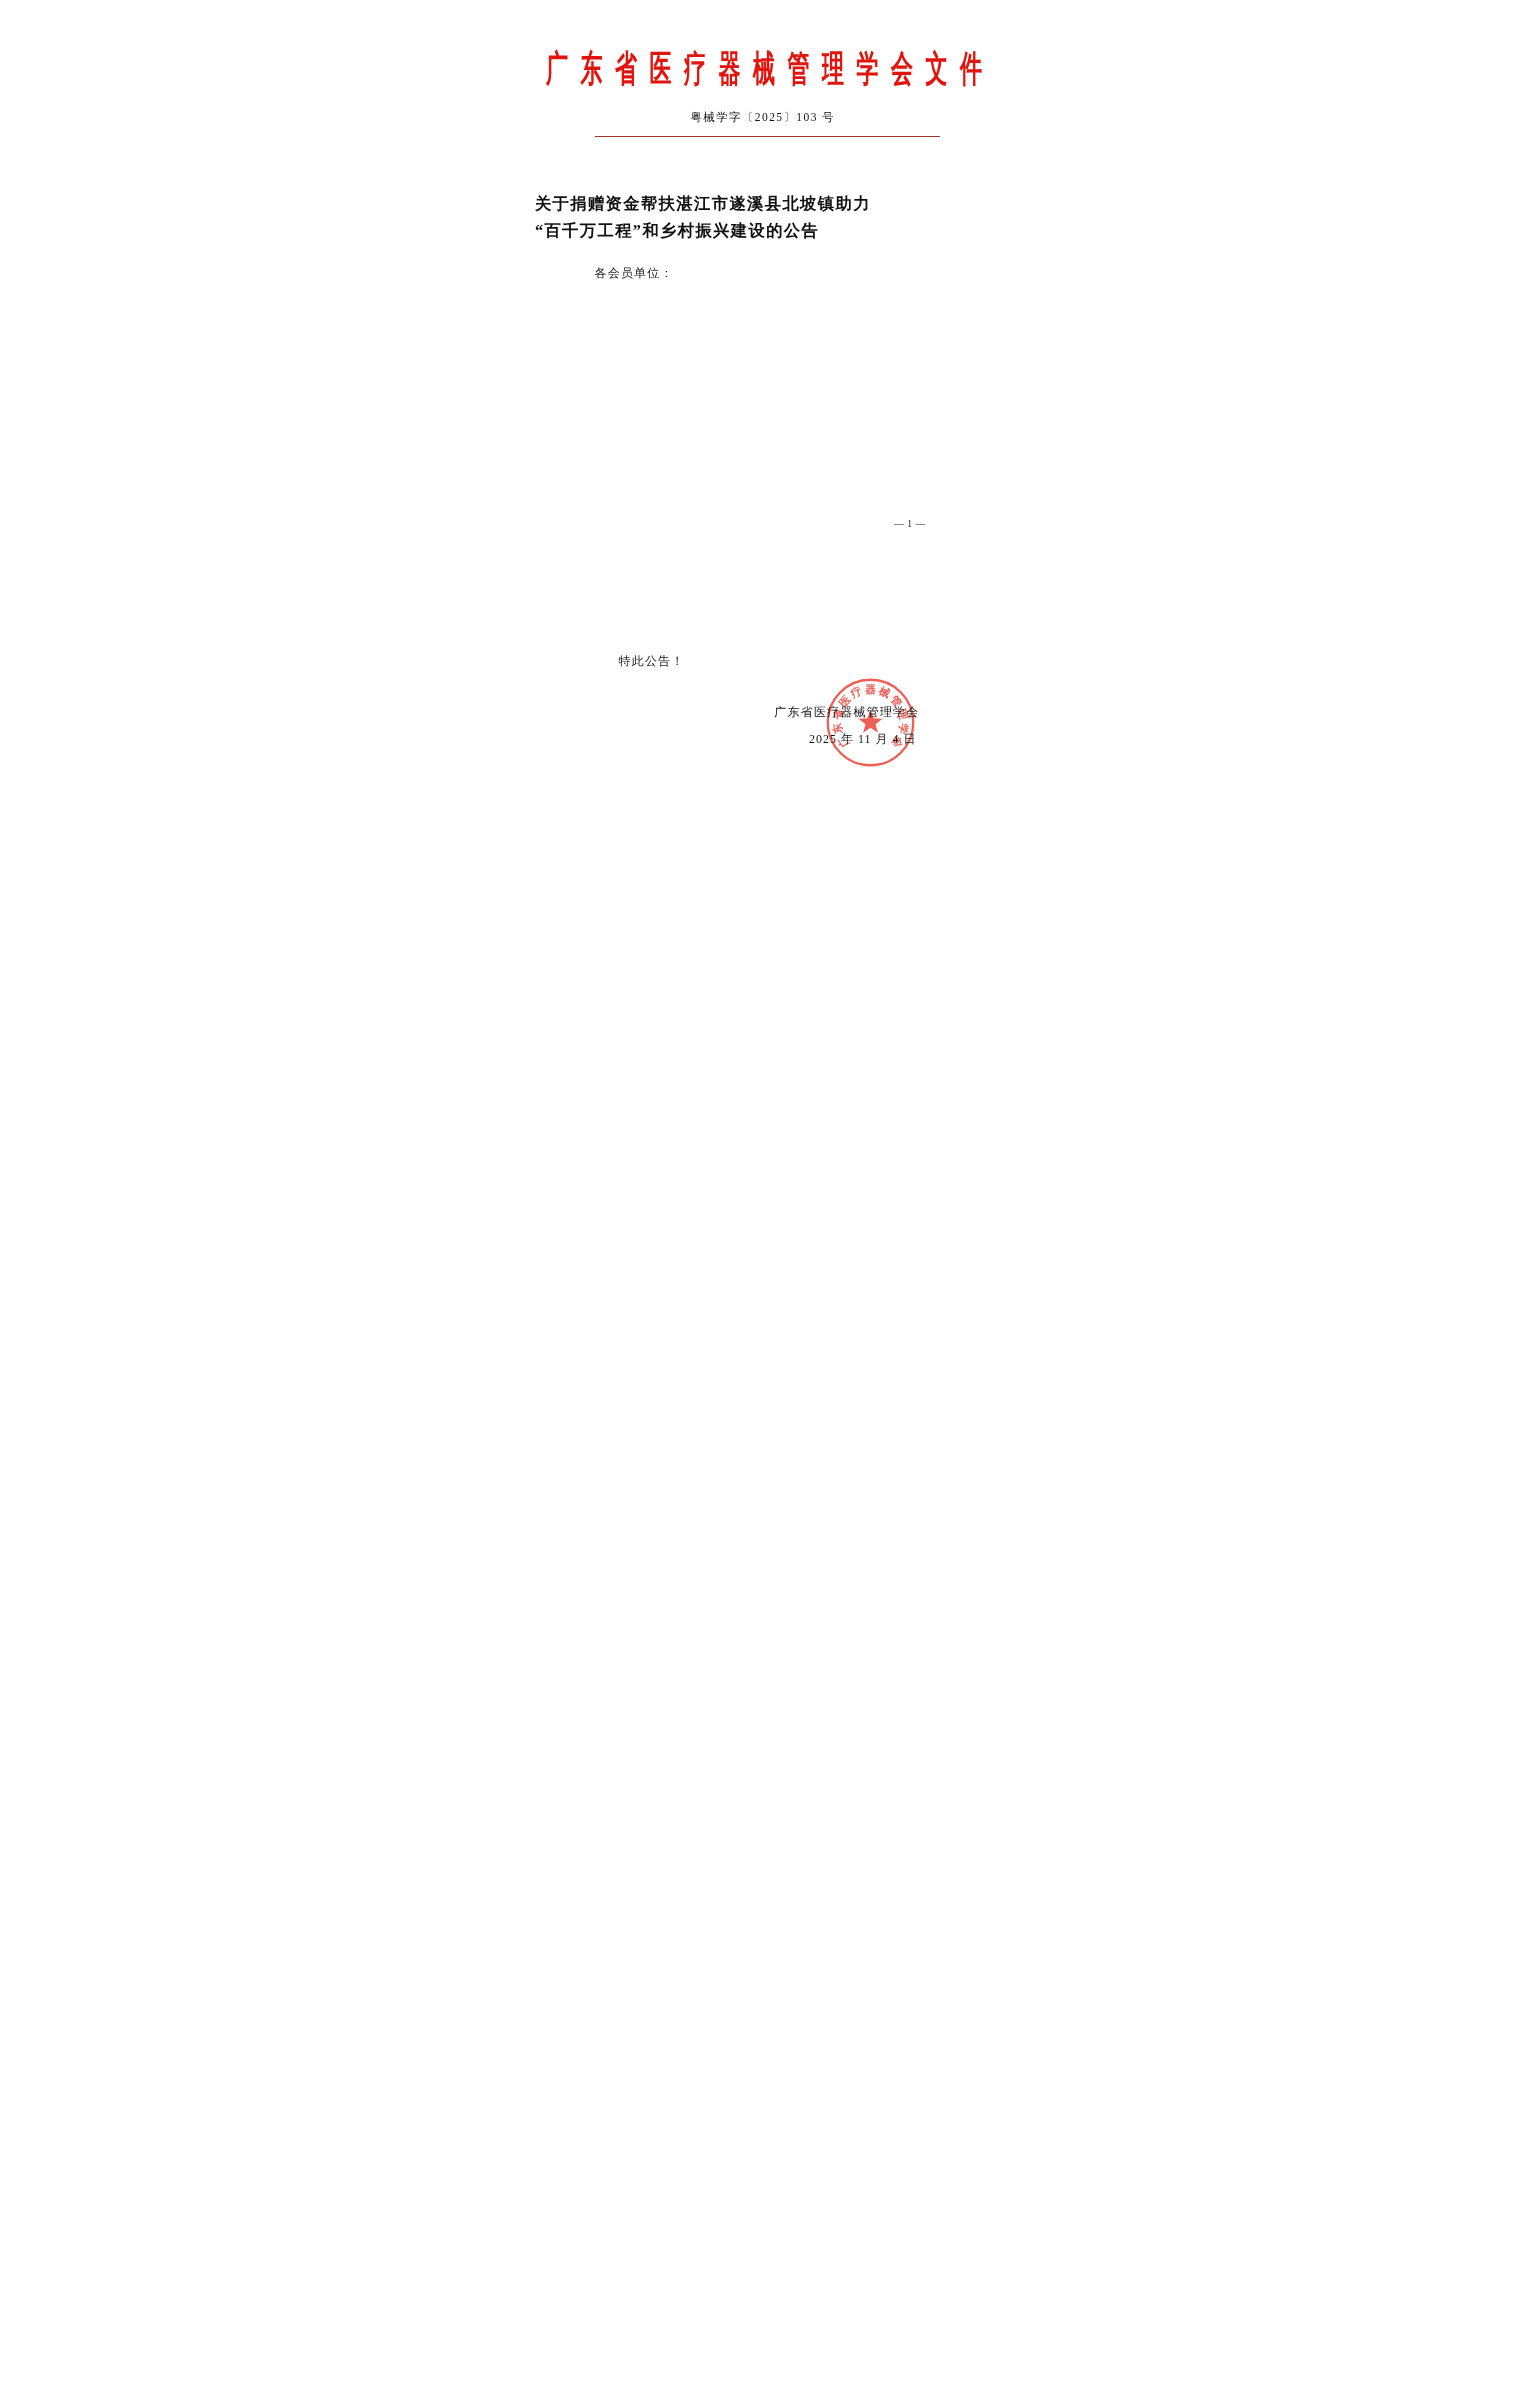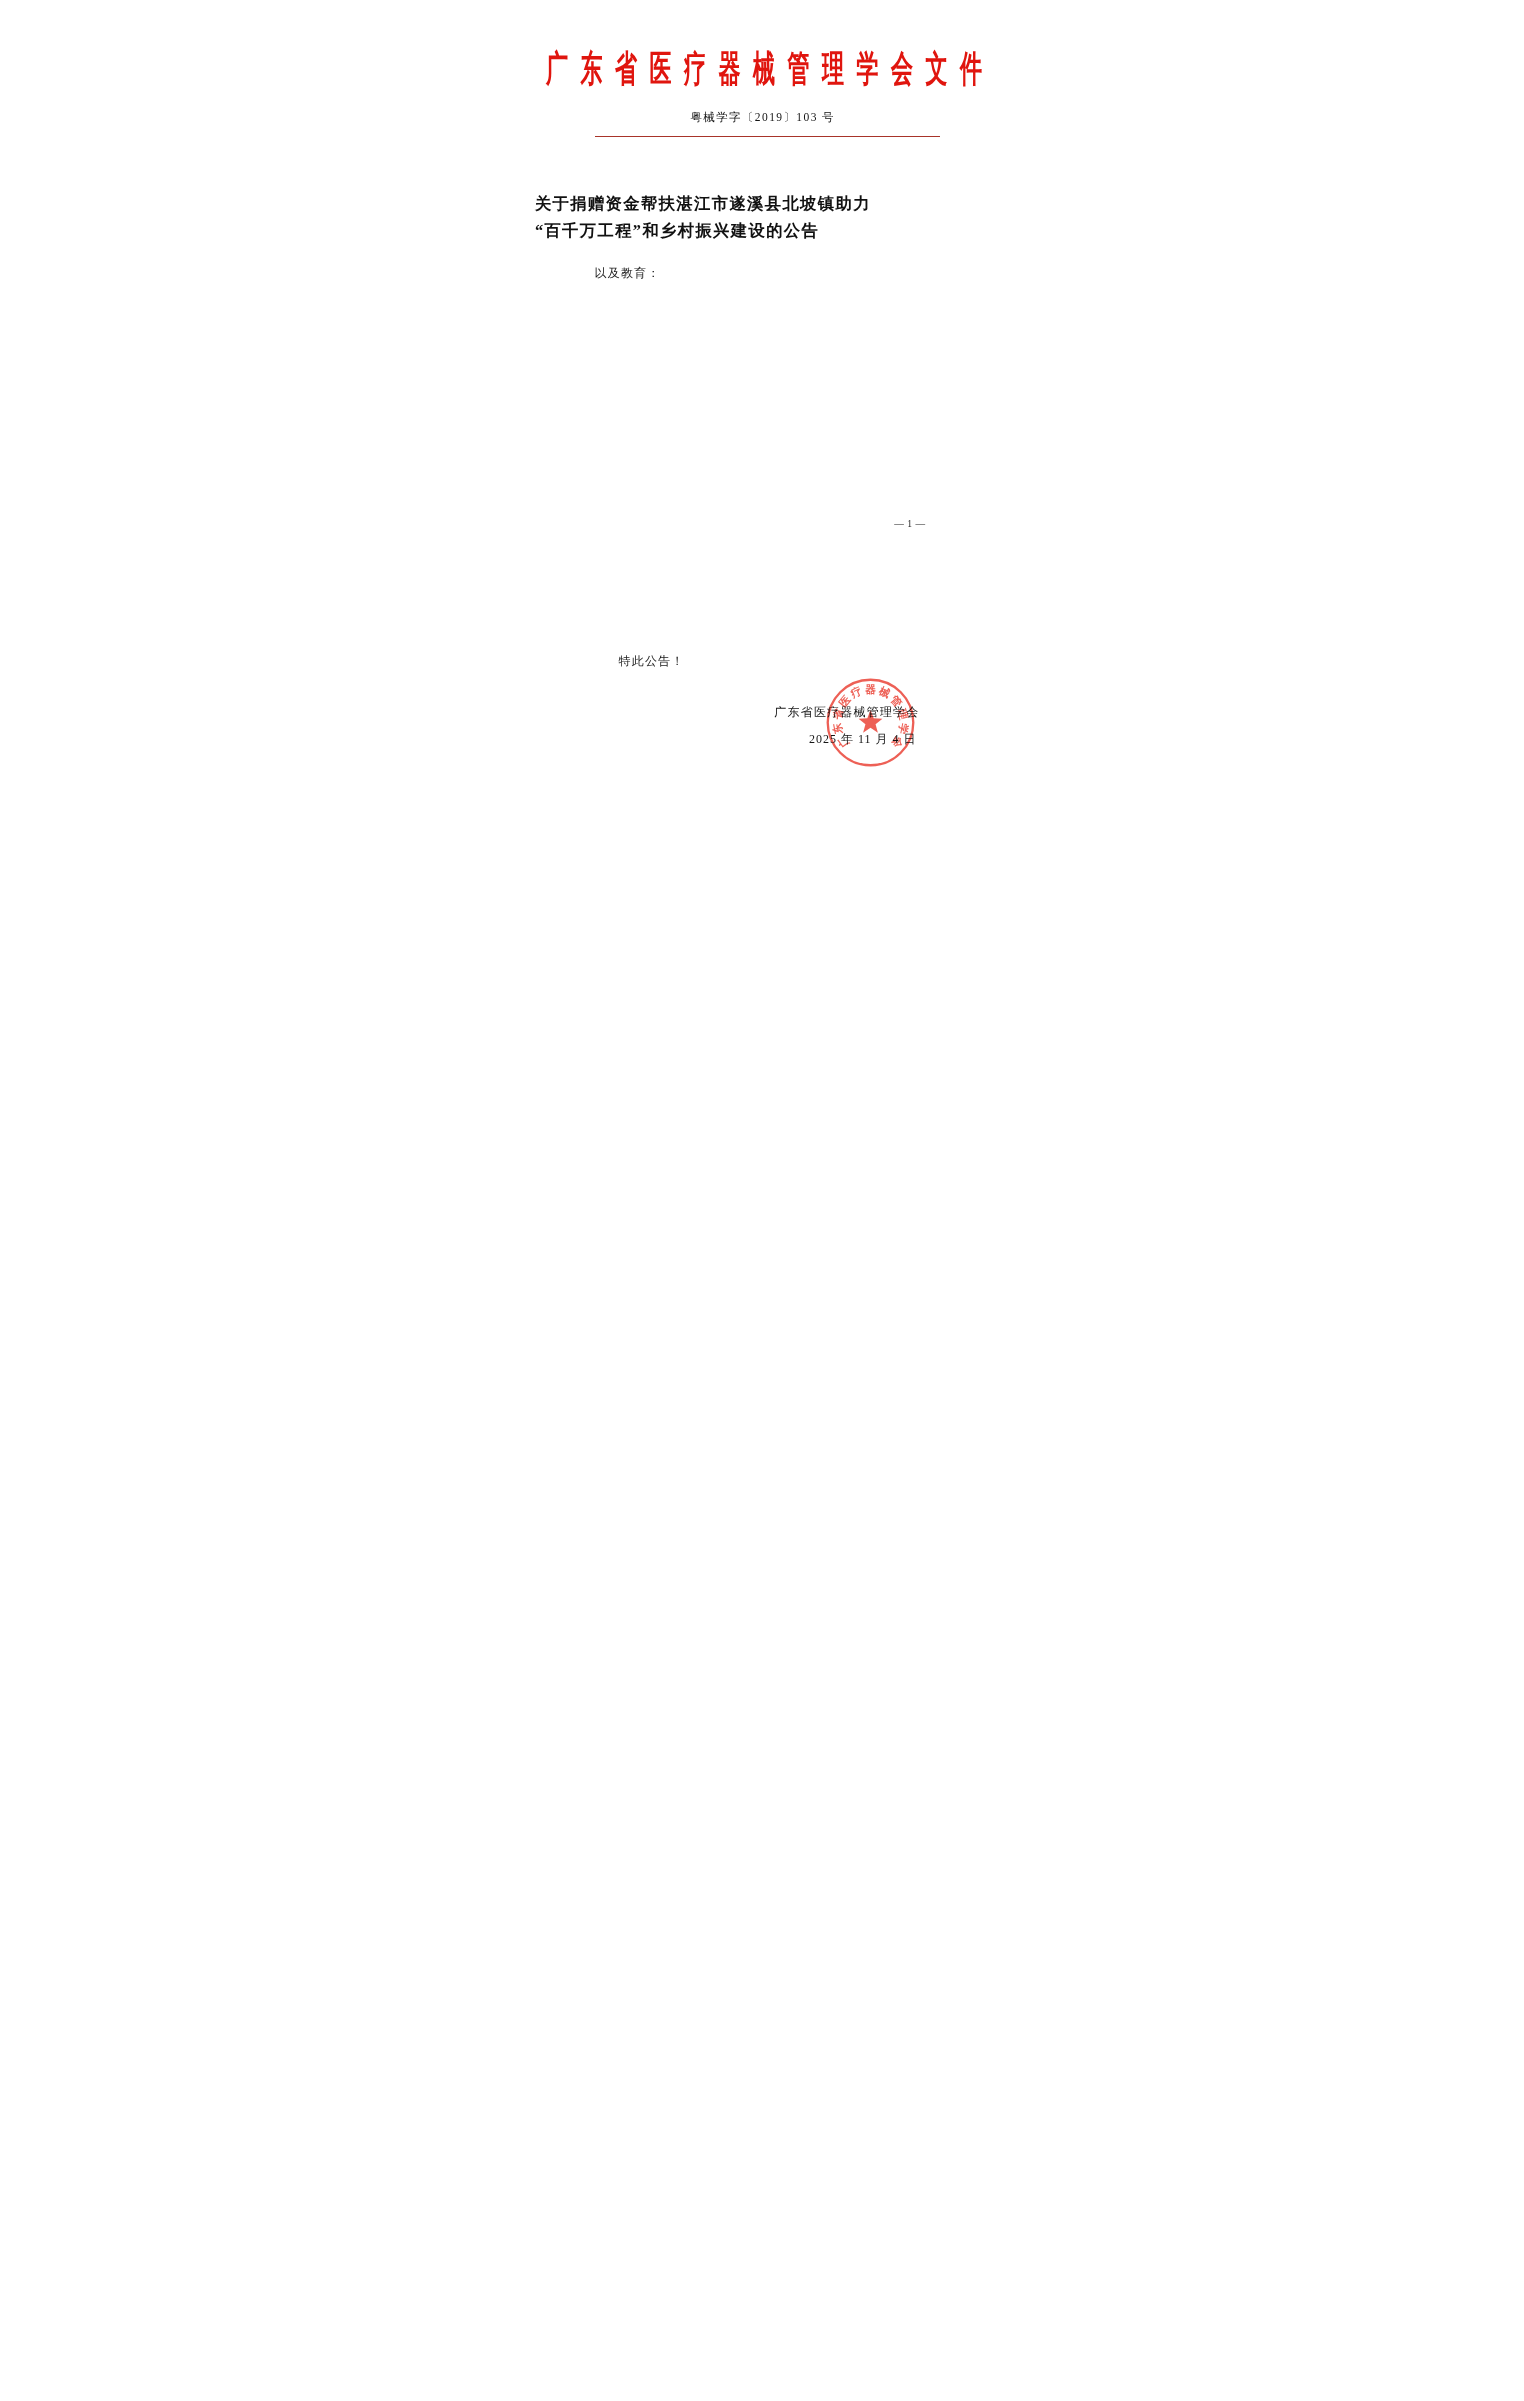--- a/index.html
+++ b/index.html
@@ -87,31 +87,31 @@
     text-anchor:middle;
   }
 </style>
 </head>
 <body>
 
 <div class="page">
 
   <div class="org-title">广东省医疗器械管理学会文件</div>
 
-  <div class="doc-number">粤械学字〔2019〕103 号</div>
+  <div class="doc-number">粤械学字〔2025〕103 号</div>
 
   <div class="red-rule"></div>
 
   <div class="doc-title">
     <div>关于捐赠资金帮扶湛江市遂溪县北坡镇助力</div>
     <div>“百千万工程”和乡村振兴建设的公告</div>
   </div>
 
   <div class="body-text">
-    <p>以及教育：</p>
+    <p>各会员单位：</p>
   </div>
 
   <div class="page-number">— 1 —</div>
 
   <div class="closing">特此公告！</div>
 
   <div class="signature">广东省医疗器械管理学会</div>
 
   <div class="date-line">2025 年 11 月 4 日</div>
 

